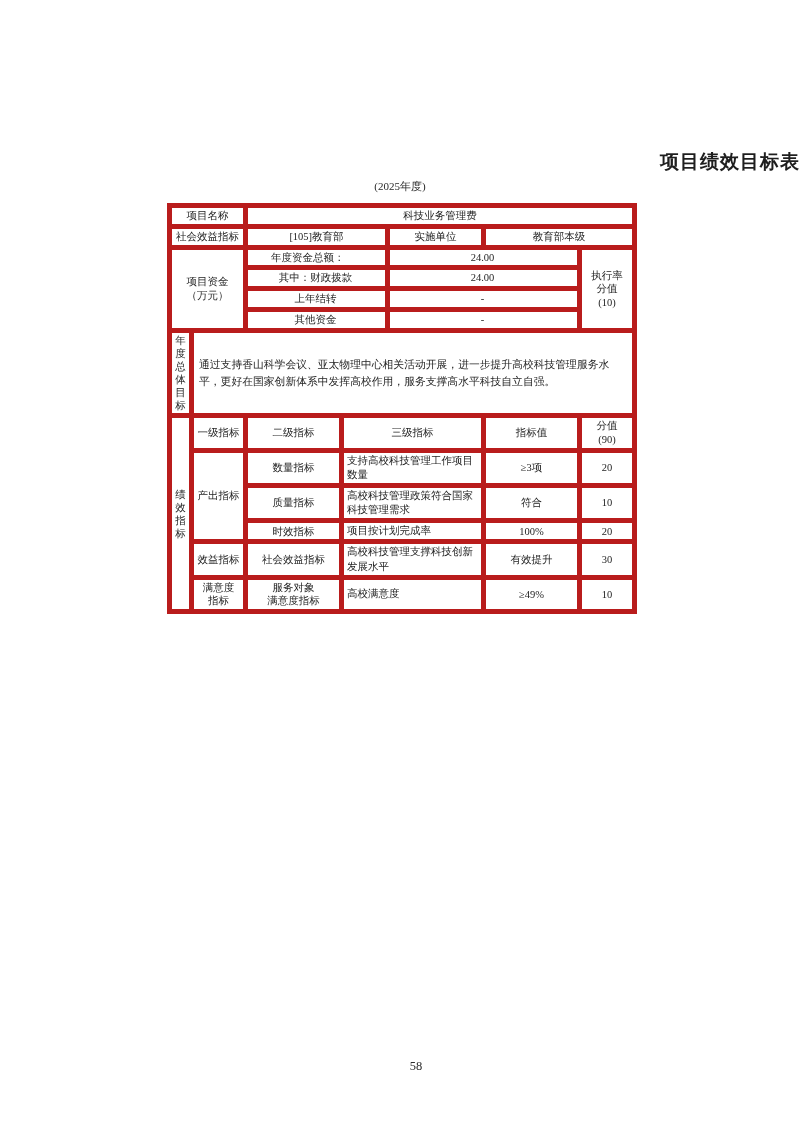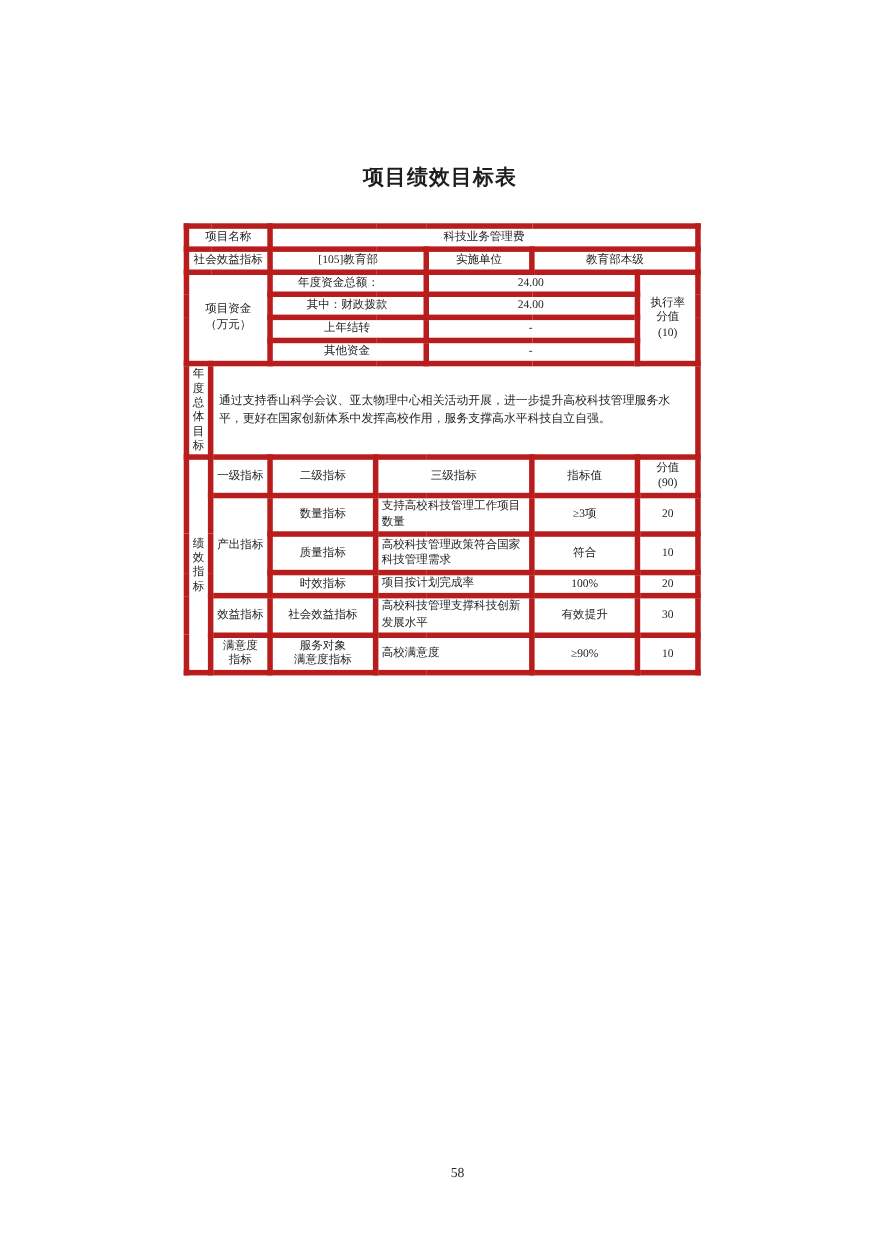--- a/index.html
+++ b/index.html
@@ -3,21 +3,21 @@
 <meta charset="utf-8">
 <style>
   html,body{margin:0;padding:0;background:#ffffff;}
   .page{
     position:relative;width:800px;height:1131px;background:#ffffff;
     font-family:"Liberation Serif","DejaVu Serif",serif;
     color:#262626;overflow:hidden;
   }
   .title{
     position:absolute;left:0;top:150px;width:800px;margin:0;
-    text-align:center;font-family:"Liberation Sans","DejaVu Sans",sans-serif;
+    text-align:right;font-family:"Liberation Sans","DejaVu Sans",sans-serif;
     font-weight:700;font-size:19px;line-height:23px;color:#1e1e1e;letter-spacing:1px;
   }
   .subtitle{
     position:absolute;left:0;top:179px;width:800px;
     text-align:center;font-size:11px;line-height:14px;color:#2a2a2a;
   }
   table.main{
     position:absolute;left:167px;top:203px;width:465px;
     border-collapse:collapse;table-layout:fixed;
     font-size:10.5px;color:#242424;
@@ -41,20 +41,21 @@
     position:absolute;top:1059px;left:376px;width:80px;
     text-align:center;font-size:12.5px;color:#2a2a2a;
   }
 </style>
 </head>
 <body>
 
 <div class="page">
 
   <h1 class="title">项目绩效目标表</h1>
+  <div class="subtitle">(2025年度)</div>
 
   <table class="main">
     <colgroup>
       <col style="width:22px">
         <col style="width:54px">
         <col style="width:96px">
       <col style="width:46px">
         <col style="width:96px">
         <col style="width:96px">
       <col style="width:55px">
@@ -143,21 +144,21 @@
         <td colspan="2" class="l3">高校科技管理支撑科技创新发展水平</td>
         <td class="c">有效提升</td>
         <td class="c">30</td>
       </tr>
       <tr class="h28">
         <td class="c pre">满意度
 指标</td>
         <td class="c pre">服务对象
 满意度指标</td>
         <td colspan="2" class="l3">高校满意度</td>
-        <td class="c">≥90%</td>
+        <td class="c">≥49%</td>
         <td class="c">10</td>
       </tr>
     </tbody>
   </table>
 
   <div class="pagenum">58</div>
 
 </div>
 
 </body></html>

